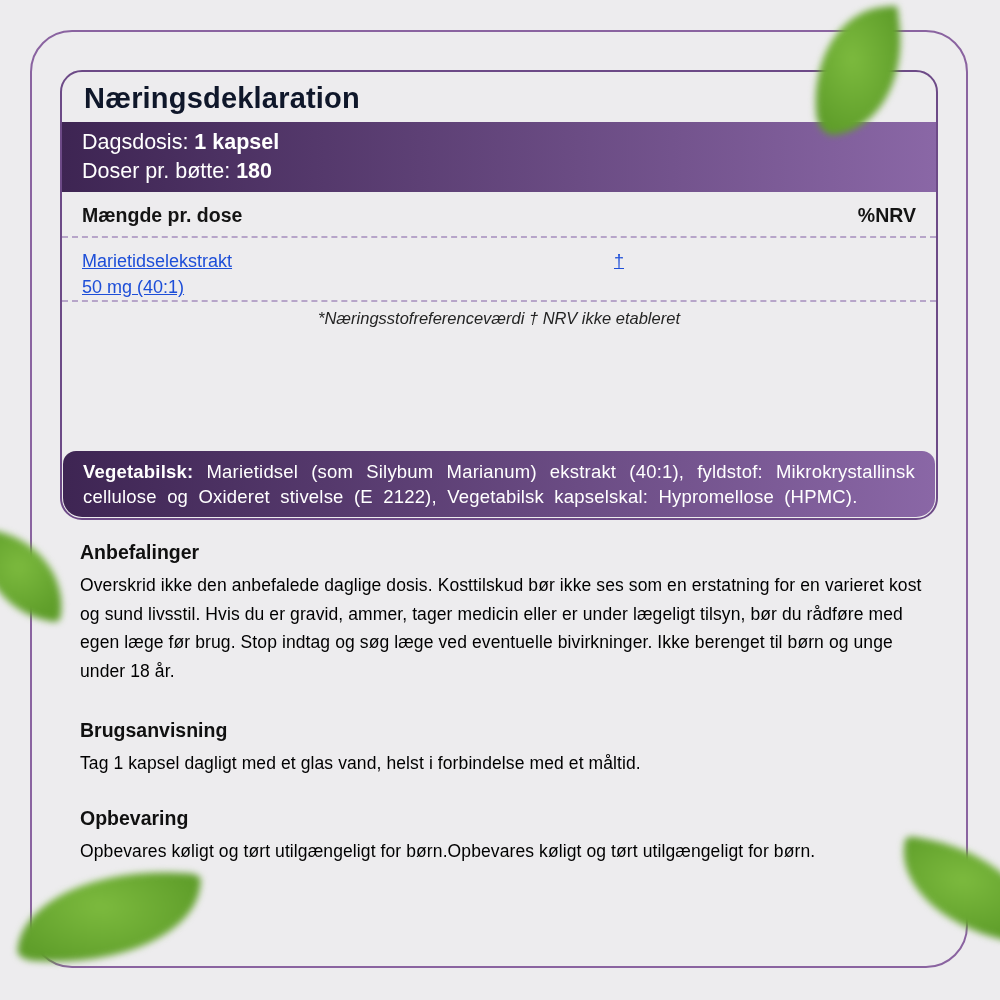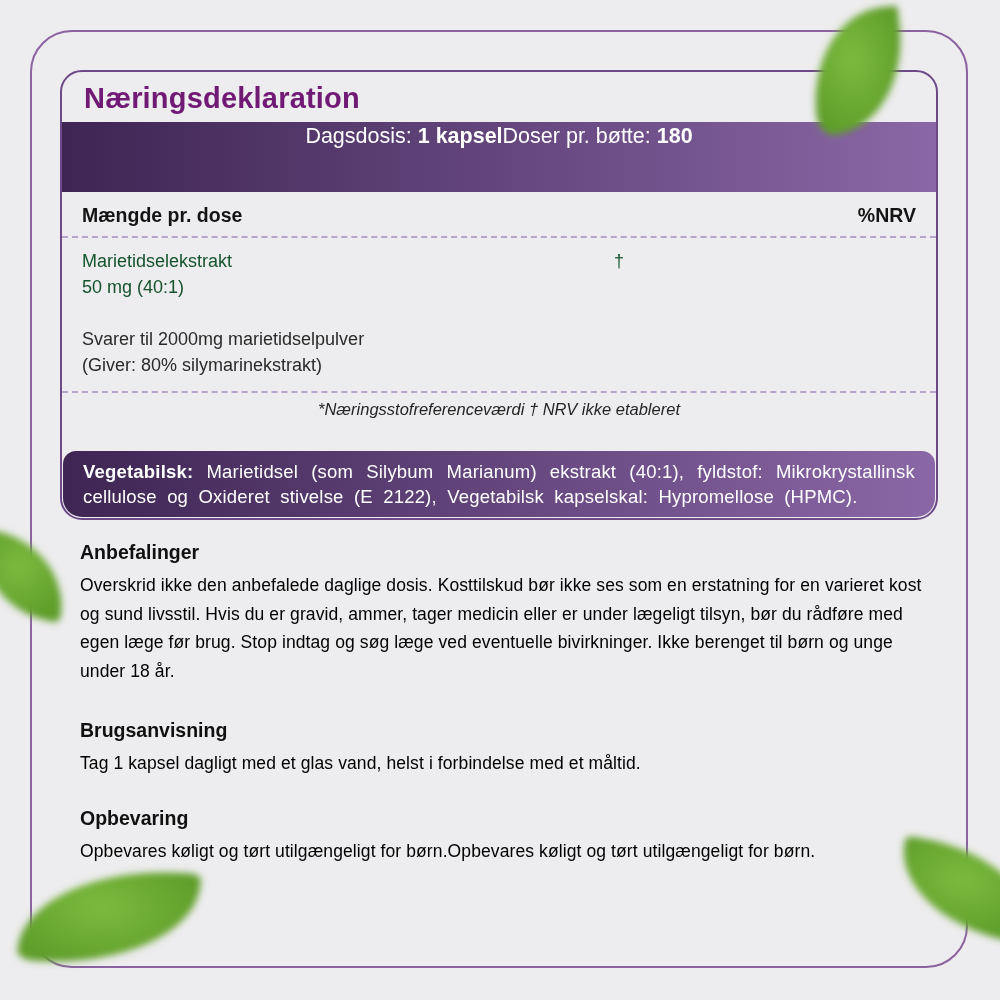--- a/index.html
+++ b/index.html
@@ -27,32 +27,32 @@
   .leaf-br .leaf-inner{border-radius:6% 95% 10% 95%;}
 
   
   .panel{
     position:absolute;left:60px;top:70px;width:878px;height:450px;
     border:2px solid var(--border-inner,#6d4a87);border-radius:22px;
     box-sizing:border-box;display:flex;flex-direction:column;overflow:hidden;
     z-index:2;
   }
   .title-row{height:50px;line-height:52px;padding:0 22px;flex:none;}
-  .panel-title{font-size:29px;font-weight:bold;color:#701a75;letter-spacing:.2px;}
+  .panel-title{font-size:29px;font-weight:bold;color:#0f172a;letter-spacing:.2px;}
   .banner{
-    height:70px;flex:none;display:flex;flex-direction:row;justify-content:center;
+    height:70px;flex:none;display:flex;flex-direction:column;justify-content:center;
     padding:0 20px;color:#fff;font-size:21.5px;line-height:29px;
     background:linear-gradient(90deg,var(--purple-dark,#3e2553) 0%,var(--purple-light,#8a67a6) 100%);
   }
   .banner b{font-weight:bold;}
   .thead{display:flex;justify-content:space-between;align-items:flex-start;
     padding:12px 20px 9px;font-weight:bold;font-size:19.5px;color:#141414;flex:none;}
   .dashed{border-top:2px dashed var(--dash,#b7a5c9);margin:0;flex:none;}
   .nutrient-row{display:grid;grid-template-columns:360px 1fr 120px;
-    padding:10px 20px 0;font-size:18px;line-height:26px;color:#14532d;flex:none;}
+    padding:10px 20px 0;font-size:18px;line-height:26px;color:#1d4ed8;flex:none;text-decoration:underline;}
   .nutrient-amount{text-align:center;}
   .nutrient-nrv{text-align:center;}
   .equiv{padding:26px 20px 13px;font-size:18px;line-height:26px;color:#2a2a2a;flex:none;}
   .footnote{text-align:center;font-size:16.5px;color:#242424;padding:7px 20px 6px;flex:none;font-style:italic;}
   .ingredients{
     margin:auto 1px 1px;flex:none;
     border-radius:13px 13px 19px 19px;
     background:linear-gradient(90deg,var(--purple-dark,#3e2553) 0%,var(--purple-light,#8a67a6) 100%);
     color:#fff;padding:8px 20px;box-sizing:border-box;
     font-size:18.5px;line-height:25px;text-align:justify;word-spacing:5px;letter-spacing:.2px;
@@ -101,24 +101,20 @@
   <div class="dashed"></div>
 
   <div class="nutrient-row">
     <div>
       <div>Marietidselekstrakt</div>
       <div>50 mg (40:1)</div>
     </div>
     <div class="nutrient-nrv">†</div>
   </div>
 
-  <div class="equiv">
-    <div>Svarer til 2000mg marietidselpulver</div>
-    <div>(Giver: 80% silymarinekstrakt)</div>
-  </div>
   <div class="dashed"></div>
 
   <div class="footnote">*Næringsstofreferenceværdi † NRV ikke etableret</div>
 
   <div class="ingredients"><b>Vegetabilsk:</b><span> Marietidsel (som Silybum Marianum) ekstrakt (40:1), fyldstof: Mikrokrystallinsk cellulose og Oxideret stivelse (E 2122), Vegetabilsk kapselskal: Hypromellose (HPMC).</span></div>
 </div>
 
 <div class="sections">
   <div class="sec">
     <p class="sec-heading">Anbefalinger</p>

